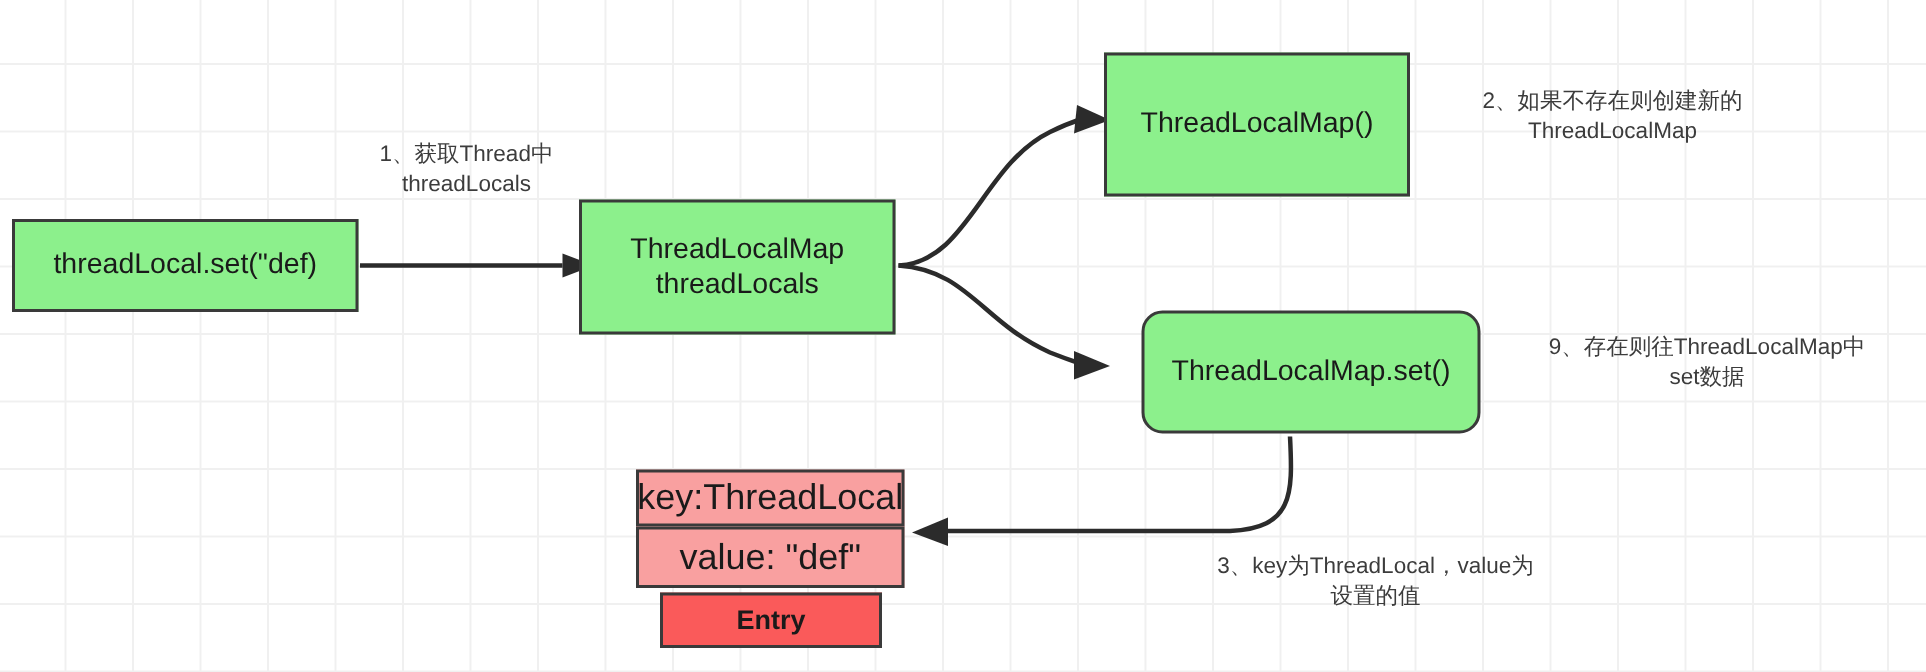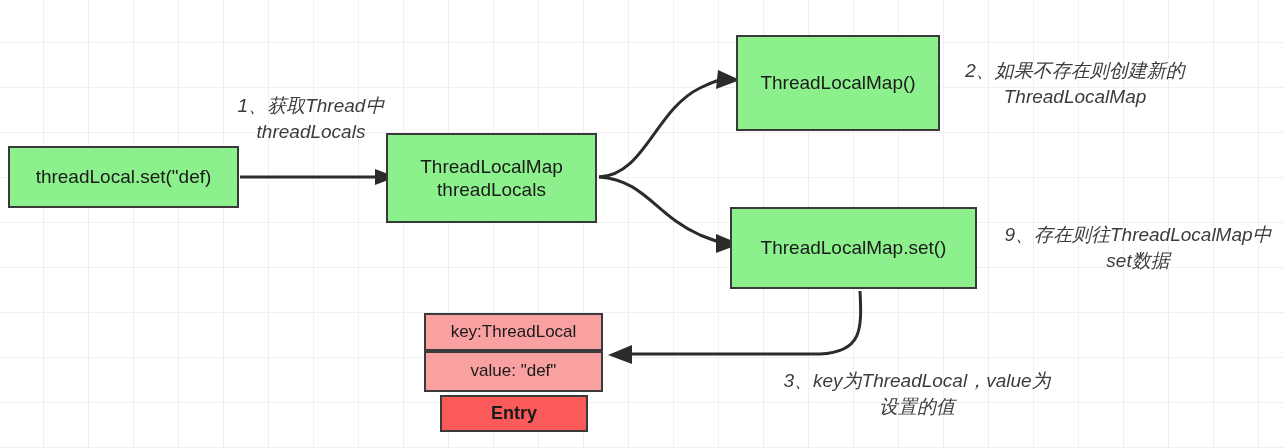--- a/index.html
+++ b/index.html
@@ -32,36 +32,35 @@
     line-height: 1.22;
     white-space: pre-line;
     z-index: 3;
   }
   .green {
     background: #8cf08c;
     font-size: 19px;
   }
   .redrow {
     background: #f9a0a0;
-    font-size: 17px;
+    font-size: 24px;
   }
   .redfoot {
     background: #fa5a5a;
     font-size: 18px;
     font-weight: bold;
   }
   .anno {
     position: absolute;
     text-align: center;
-    font-size: 19px;
+    font-size: 15px;
     color: #3c3c3c;
     line-height: 1.35;
     white-space: pre-line;
     z-index: 4;
-    font-style: italic;
   }
   svg.edges {
     position: absolute;
     left: 0;
     top: 0;
     width: 1284px;
     height: 448px;
     z-index: 2;
     overflow: visible;
   }
@@ -72,21 +71,21 @@
   }
   svg.edges polygon {
     fill: #2b2b2b;
     stroke: none;
   }
 
   
   #n-threadlocal-set   { left: 8px;   top: 146px; width: 231px; height: 62px; }
   #n-threadlocals      { left: 386px; top: 133px; width: 211px; height: 90px; }
   #n-tlmap-new         { left: 736px; top: 35px;  width: 204px; height: 96px; }
-  #n-tlmap-set         { left: 730px; top: 207px; width: 247px; height: 82px; }
+  #n-tlmap-set         { left: 761px; top: 207px; width: 226px; height: 82px; border-radius: 14px; }
   #n-entry-key         { left: 424px; top: 313px; width: 179px; height: 38px; }
   #n-entry-value       { left: 424px; top: 351px; width: 179px; height: 41px; }
   #n-entry-foot        { left: 440px; top: 395px; width: 148px; height: 37px; }
 
   #a-step1 { left: 215px; top: 93px;  width: 192px; }
   #a-step2 { left: 946px; top: 58px;  width: 258px; }
   #a-step3 { left: 992px; top: 222px; width: 292px; }
   #a-step4 { left: 762px; top: 368px; width: 310px; }
 </style>
 </head>

